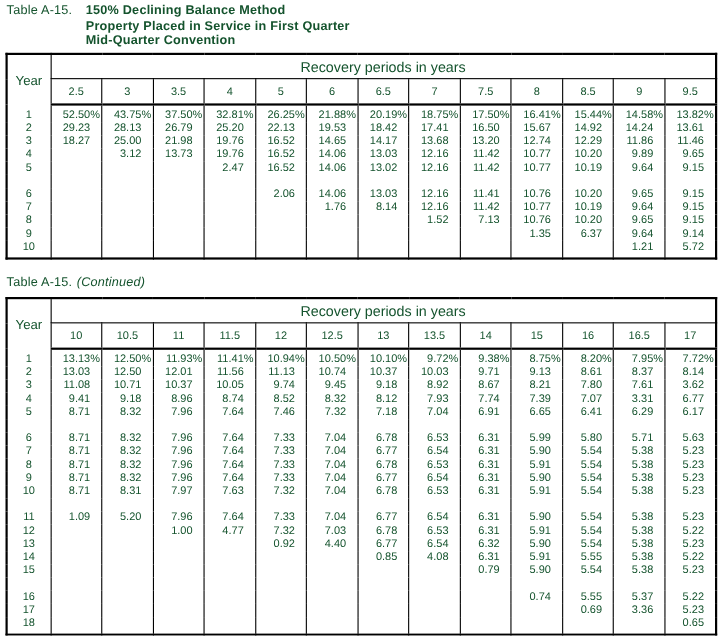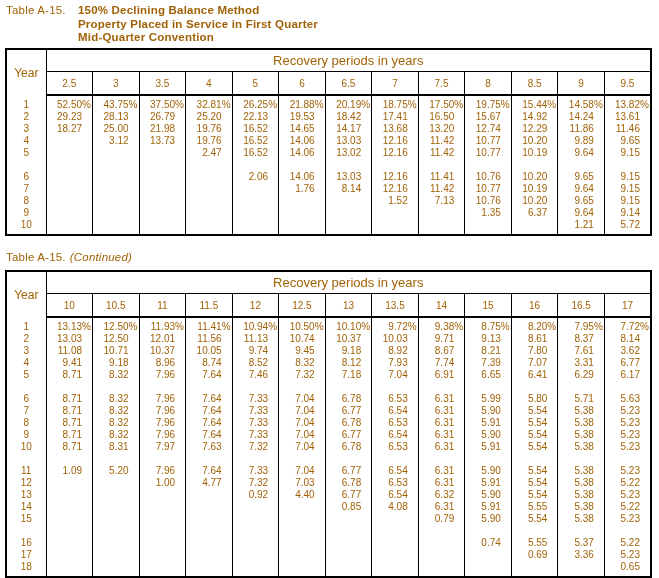--- a/index.html
+++ b/index.html
@@ -1,18 +1,18 @@
 <!DOCTYPE html>
 <html><head>
 <meta charset="utf-8">
 <style>
   html,body { margin:0; padding:0; background:#fff; }
   .page {
     position:relative; width:659px; height:578px; background:#ffffff;
-    font-family:"Liberation Sans", sans-serif; color:#a16207;
+    font-family:"Liberation Sans", sans-serif; color:#14532d;
     overflow:hidden;
   }
   
   .title-block { position:absolute; left:6px; top:4px; display:flex; font-size:11.5px; line-height:13.5px; }
   .title-label { width:72px; font-weight:normal; letter-spacing:0.2px; }
   .title-lines { font-weight:bold; letter-spacing:0.2px; }
   .continued { position:absolute; left:6px; top:251px; font-size:11.5px; letter-spacing:0.2px; }
   .continued .it { font-style:italic; margin-left:4px; }
 
   
@@ -102,21 +102,21 @@
           <td class="year">1</td>
           <td class="val"><span>52.50</span><span class="pct">%</span></td>
           <td class="val"><span>43.75</span><span class="pct">%</span></td>
           <td class="val"><span>37.50</span><span class="pct">%</span></td>
           <td class="val"><span>32.81</span><span class="pct">%</span></td>
           <td class="val"><span>26.25</span><span class="pct">%</span></td>
           <td class="val"><span>21.88</span><span class="pct">%</span></td>
           <td class="val"><span>20.19</span><span class="pct">%</span></td>
           <td class="val"><span>18.75</span><span class="pct">%</span></td>
           <td class="val"><span>17.50</span><span class="pct">%</span></td>
-          <td class="val"><span>19.75</span><span class="pct">%</span></td>
+          <td class="val"><span>16.41</span><span class="pct">%</span></td>
           <td class="val"><span>15.44</span><span class="pct">%</span></td>
           <td class="val"><span>14.58</span><span class="pct">%</span></td>
           <td class="val"><span>13.82</span><span class="pct">%</span></td>
         </tr>
         <tr>
           <td class="year">2</td>
           <td class="val">29.23</td>
           <td class="val">28.13</td>
           <td class="val">26.79</td>
           <td class="val">25.20</td>

